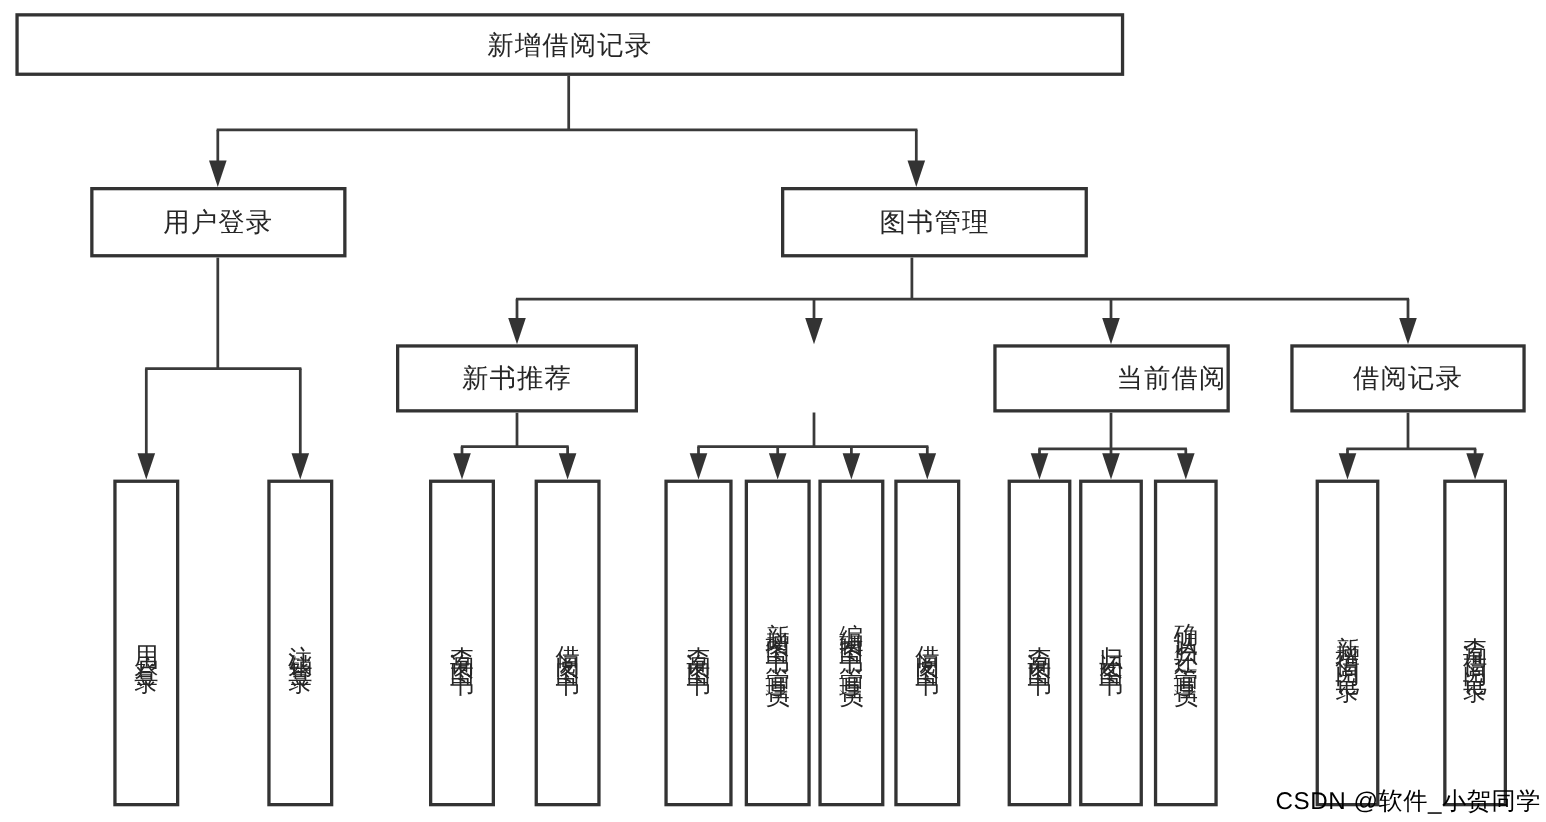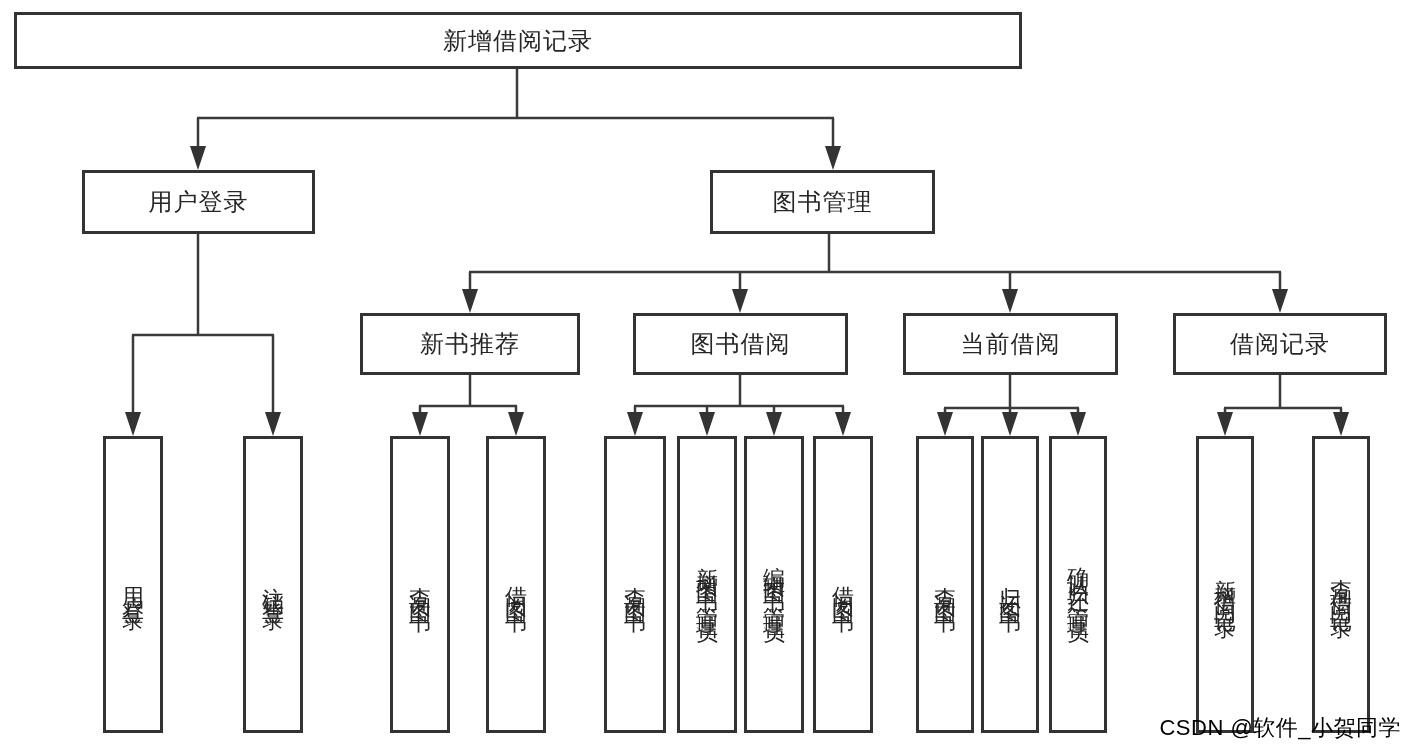--- a/index.html
+++ b/index.html
@@ -53,24 +53,24 @@
     bottom: 4px;
     font-size: 22px;
     color: #000000;
     z-index: 2;
     letter-spacing: 0.5px;
     white-space: nowrap;
   }
   
   .n-root            { left: 14px;   top: 12px;  width: 1008px; height: 57px; }
   .n-user-login      { left: 82px;   top: 170px; width: 233px;  height: 64px; }
-  .n-book-mgmt       { left: 710px;  top: 170px; width: 225px;  height: 64px; }
+  .n-book-mgmt       { left: 710px;  top: 170px; width: 279px;  height: 64px; }
   .n-newbook         { left: 360px;  top: 313px; width: 220px;  height: 62px; justify-content: center; }
   .n-borrow          { left: 633px;  top: 313px; width: 215px;  height: 62px; }
-  .n-current         { left: 903px;  top: 313px; width: 215px;  height: 62px; }
+  .n-current         { left: 903px;  top: 313px; width: 215px;  height: 62px; justify-content: flex-end; }
   .n-records         { left: 1173px; top: 313px; width: 214px;  height: 62px; }
   .leaf              { top: 436px; height: 297px; }
   .l-a1 { left: 103px;  width: 60px; }
   .l-a2 { left: 243px;  width: 60px; }
   .l-b1 { left: 390px;  width: 60px; }
   .l-b2 { left: 486px;  width: 60px; }
   .l-c1 { left: 604px;  width: 62px; }
   .l-c2 { left: 677px;  width: 60px; }
   .l-c3 { left: 744px;  width: 60px; }
   .l-c4 { left: 813px;  width: 60px; }
@@ -168,23 +168,20 @@
   <div class="node n-user-login">
     <span class="hlabel">用户登录</span>
   </div>
   <div class="node n-book-mgmt">
     <span class="hlabel">图书管理</span>
   </div>
 
   <div class="node n-newbook">
     <span class="hlabel">新书推荐</span>
   </div>
-  <div class="node n-borrow">
-    <span class="hlabel">图书借阅</span>
-  </div>
   <div class="node n-current">
     <span class="hlabel">当前借阅</span>
   </div>
   <div class="node n-records">
     <span class="hlabel">借阅记录</span>
   </div>
 
   <div class="node leaf l-a1">
     <span class="vlabel">用户登录</span>
   </div>

